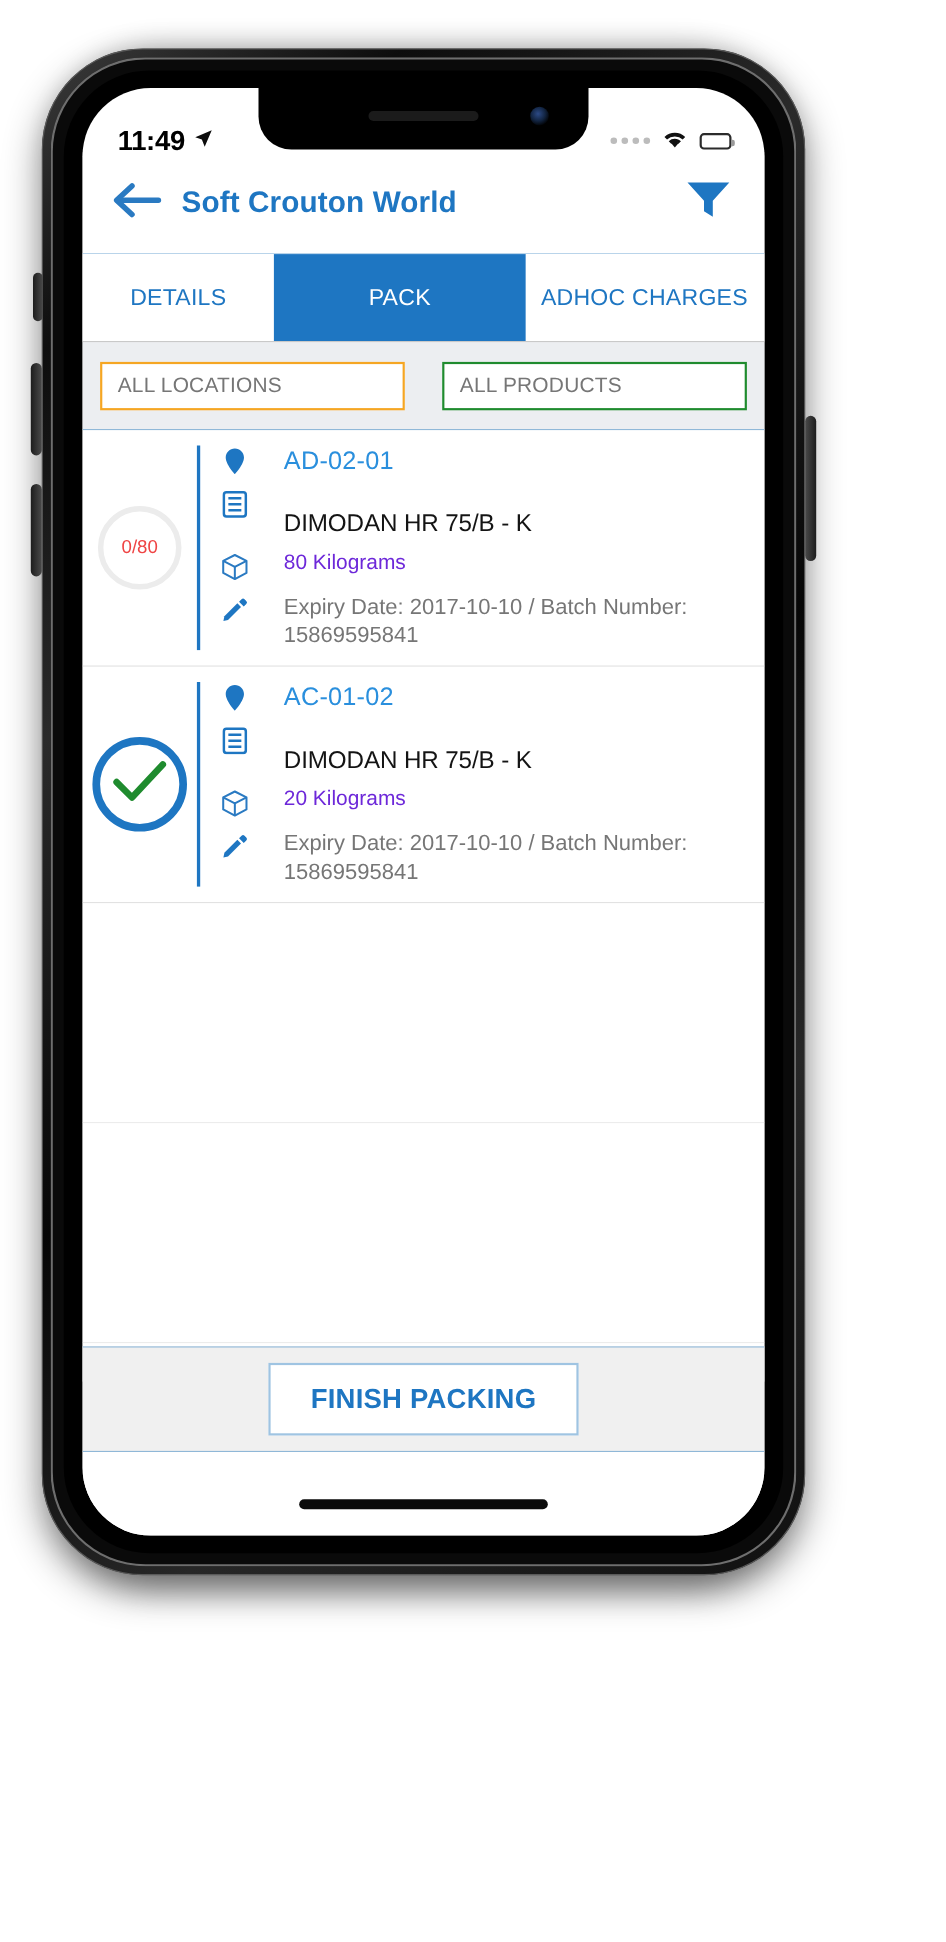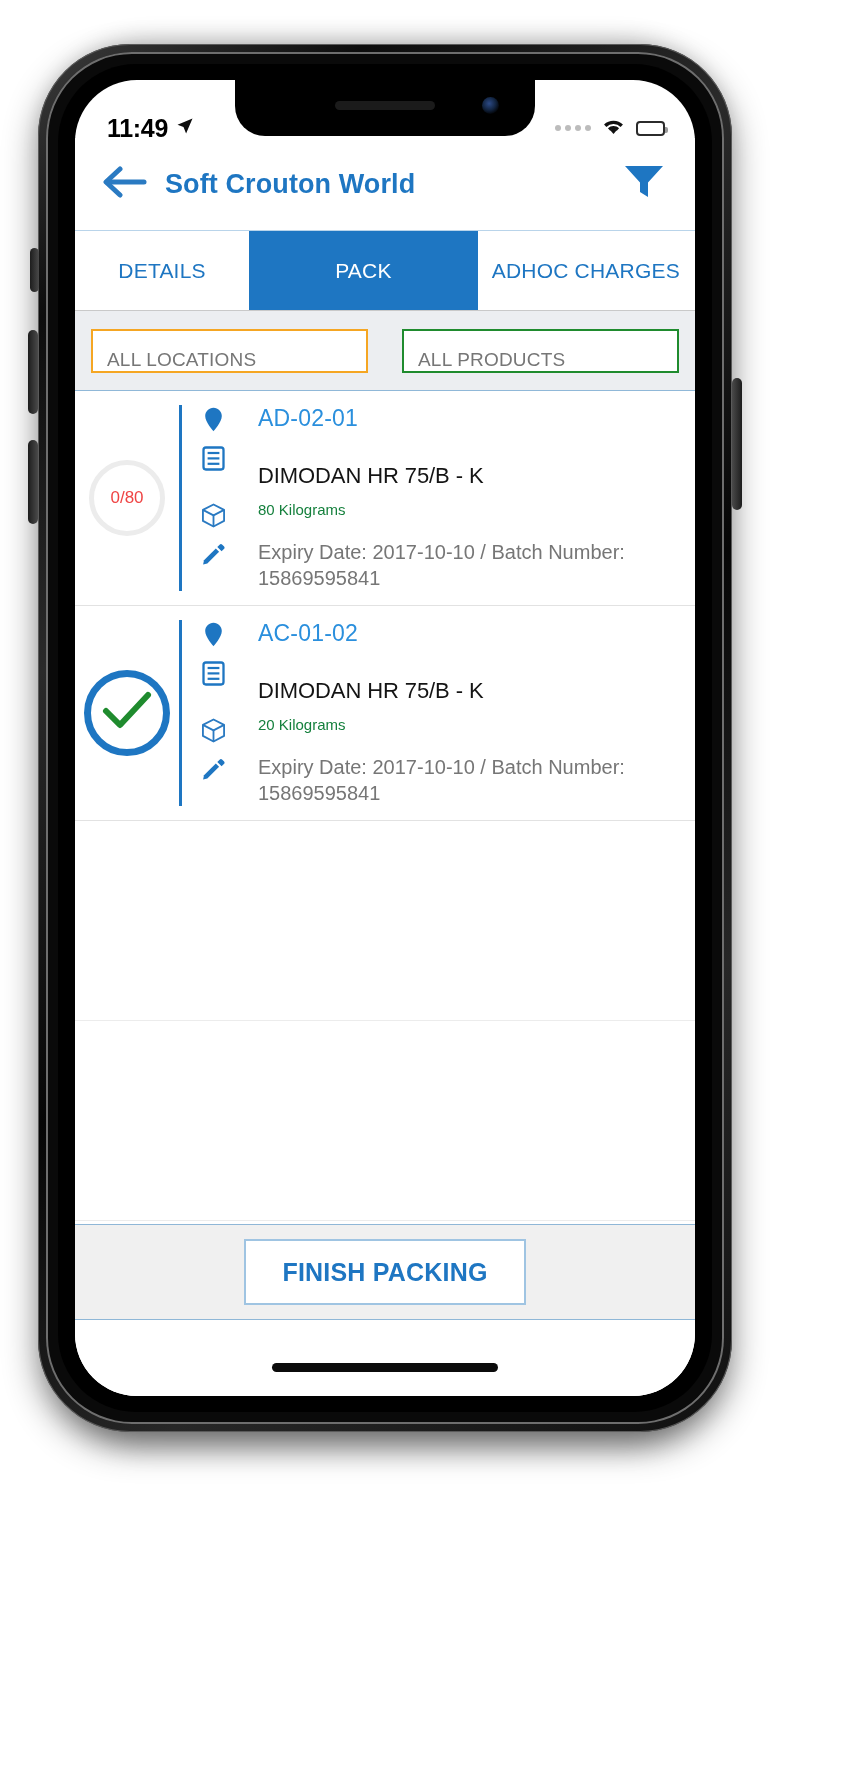--- a/index.html
+++ b/index.html
@@ -250,21 +250,21 @@
     gap: 18px;
     padding: 0 16px;
     border-top: 1.5px solid #c9c9c9;
     z-index: 16;
   }
   .chip {
     height: 44px;
     flex: 1;
     background: #ffffff;
     display: flex;
-    align-items: flex-end;
+    align-items: center;
     padding: 0 14px;
     font-size: 19px;
     color: #767676;
     letter-spacing: .2px;
     cursor: pointer;
   }
   .chip-locations { border: 2.5px solid #f5a623; }
   .chip-products  { border: 2.5px solid #1f8b2e; margin-left: 16px; }
 
   
@@ -345,22 +345,22 @@
     letter-spacing: .2px;
   }
   .txt-prod {
     font-size: 22px;
     color: #141414;
     font-weight: normal;
     letter-spacing: -.1px;
     margin-top: 19px;
   }
   .txt-qty {
-    font-size: 15px;
-    color: #15803d;
+    font-size: 19px;
+    color: #6d28d9;
   }
   .txt-meta {
     font-size: 20px;
     color: #767676;
     line-height: 1.28;
     max-width: 430px;
   }
 
   .emptyrow {
     height: 200px;

